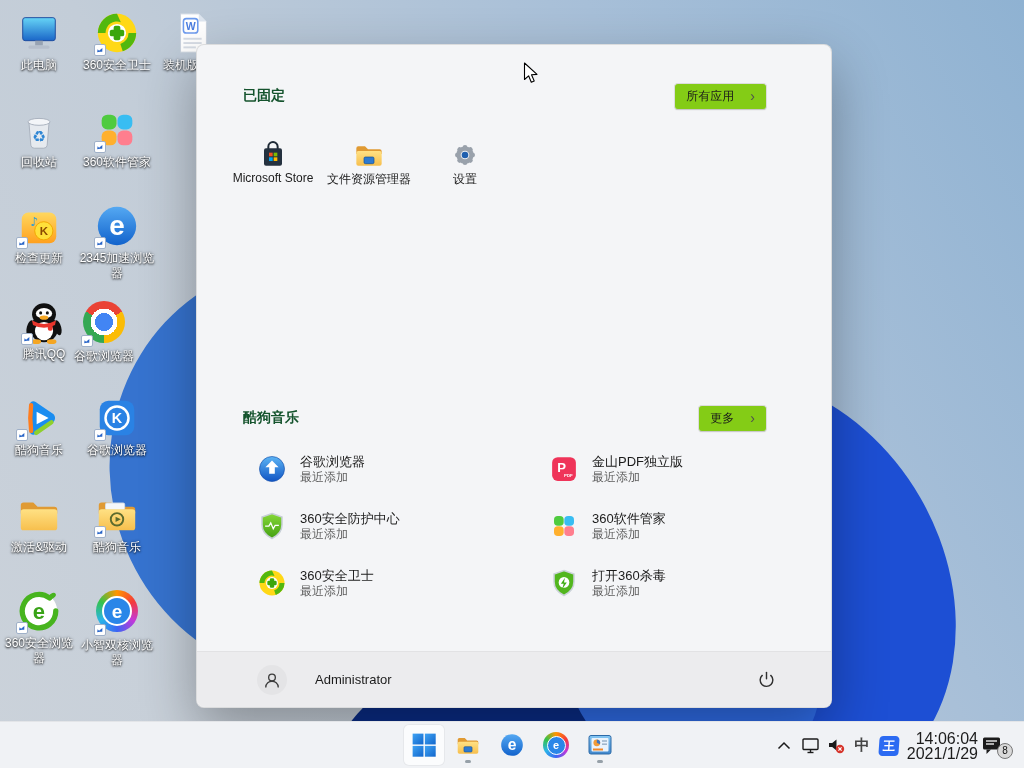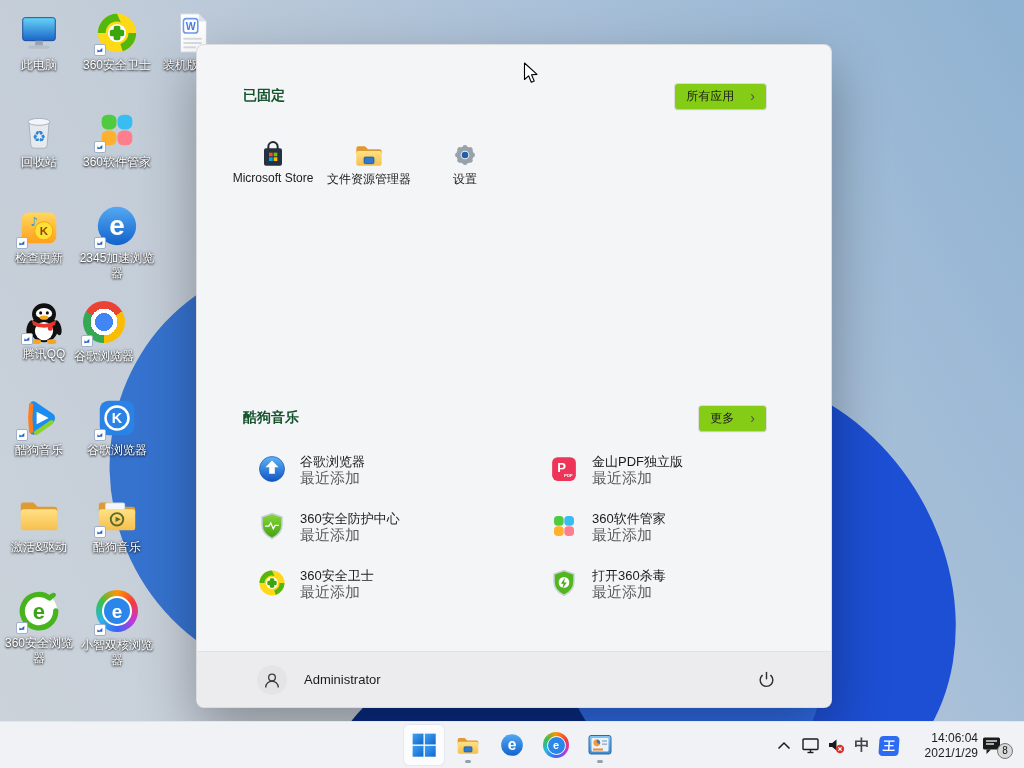--- a/index.html
+++ b/index.html
@@ -47,28 +47,28 @@
   .sm-btn .chev { font-size:14px; line-height:10px; color:#505050; }
   .sm-pinned { position:absolute; left:28px; top:86px; display:flex; }
   .pin-tile { width:96px; height:84px; text-align:center; padding-top:8px; border-radius:4px; cursor:pointer; }
   .pin-tile svg { width:32px; height:32px; display:block; margin:0 auto; }
   .pin-label { font-size:12px; color:#1b1b1b; white-space:nowrap; }
   .sm-rec { position:absolute; left:60px; top:406px; display:grid;
     grid-template-columns:292px 292px; row-gap:21px; }
   .rec-item { display:flex; align-items:center; gap:13px; height:36px; border-radius:4px; cursor:pointer; }
   .rec-item svg { width:30px; height:30px; flex:0 0 30px; }
   .rec-title { font-size:13px; color:#1b1b1b; line-height:17px; }
-  .rec-sub { font-size:15px; color:#5d5d5d; line-height:15px; }
+  .rec-sub { font-size:12px; color:#5d5d5d; line-height:15px; }
   .sm-footer { position:absolute; left:0; right:0; bottom:0; height:56px;
     background:#ececee; border-top:1px solid #e2e2e4; border-radius:0 0 8px 8px;
     display:flex; align-items:center; padding:0 48px 0 60px; }
   .avatar { width:30px; height:30px; border-radius:50%; background:#e4e4e6;
     display:flex; align-items:center; justify-content:center; cursor:pointer; }
   .avatar svg { width:20px; height:20px; }
-  .user-name { margin-left:17px; font-size:13px; color:#1b1b1b; }
+  .user-name { margin-left:28px; font-size:13px; color:#1b1b1b; }
   .power-btn { margin-left:auto; width:34px; height:34px; border-radius:4px;
     display:flex; align-items:center; justify-content:center; cursor:pointer; }
   .power-btn svg { width:19px; height:19px; }
 
   
   .taskbar { position:absolute; left:0; right:0; bottom:0; height:47px;
     background:#f0f2f5; border-top:1px solid rgba(0,0,0,.05); }
   .tb-center { position:absolute; left:50%; transform:translateX(-50%); top:3px;
     display:flex; gap:4px; }
   .tb-btn { width:40px; height:40px; border-radius:5px; position:relative;
@@ -80,21 +80,21 @@
     width:6px; height:3px; border-radius:2px; background:#96a0a8; }
   .tb-tray { position:absolute; right:10px; top:0; height:47px; display:flex;
     align-items:center; gap:2px; }
   .tray-btn { height:40px; display:flex; align-items:center; justify-content:center;
     border-radius:4px; cursor:pointer; }
   .w24 { width:24px; } .w26 { width:26px; }
   .ime-cn { font-size:15px; color:#454545; font-weight:bold; }
   .ime-tile { width:20px; height:20px; border-radius:4px; background:#2c6bf2;
     color:#fff; font-size:12px; font-weight:bold; display:flex; align-items:center;
     justify-content:center; transform:skewX(-4deg); }
-  .clock { width:74px; text-align:right; font-size:12px; line-height:15px;
+  .clock { width:74px; text-align:right; font-size:16px; line-height:15px;
     color:#1c1c1c; cursor:pointer; }
   .notif { position:relative; width:34px; height:40px; display:flex; align-items:center;
     justify-content:flex-start; cursor:pointer; }
   .notif-badge { position:absolute; right:1px; bottom:7px; width:16px; height:16px;
     border-radius:50%; background:#d9d9d9; border:1px solid #777;
     font-size:10px; color:#111; display:flex; align-items:center; justify-content:center; }
 
   .cursor { position:absolute; left:523px; top:62px; width:15px; height:22px; z-index:99; }
 </style>
 </head>

